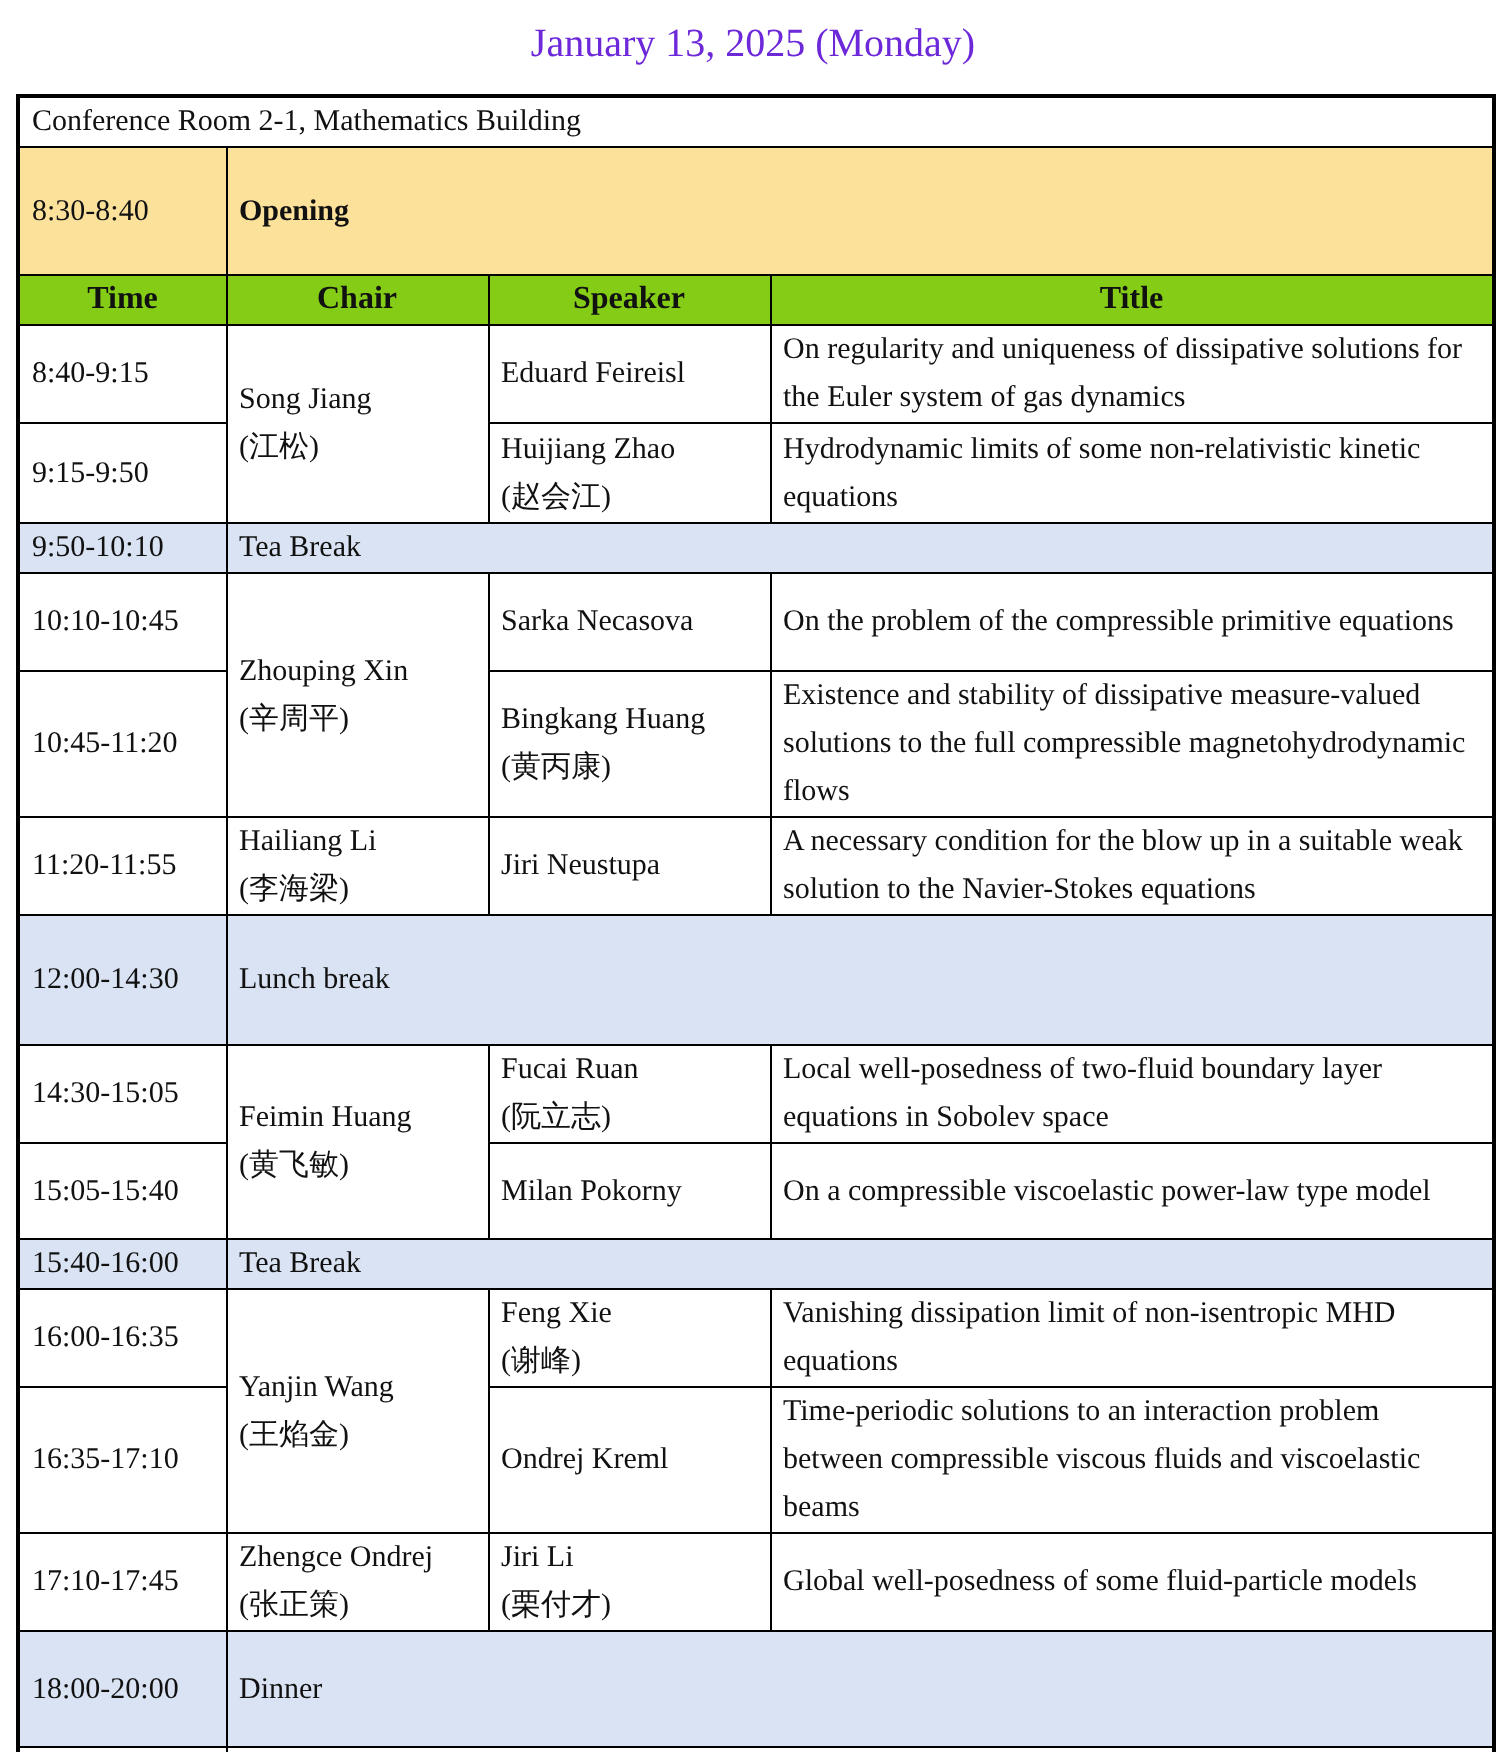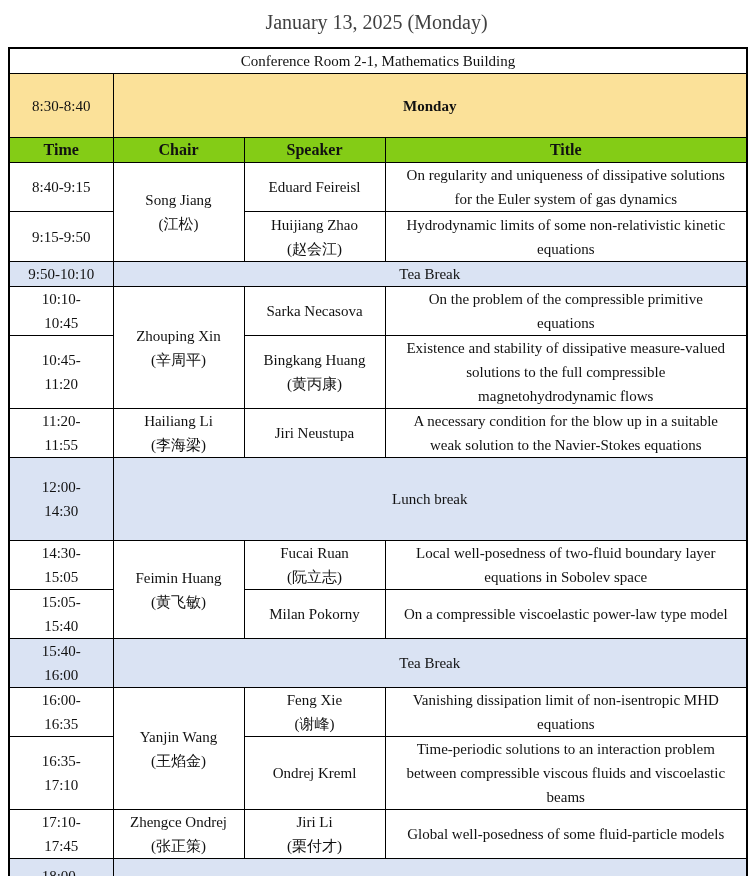--- a/index.html
+++ b/index.html
@@ -1,31 +1,31 @@
 <!DOCTYPE html>
 <html><head>
 <meta charset="utf-8">
 <style>
   html,body{margin:0;padding:0;}
   body{
     width:753px;height:876px;background:#ffffff;overflow:hidden;
     font-family:"Liberation Serif", serif;color:#111111;position:relative;
   }
   .page-title{
-    text-align:center;color:#404040;font-size:20px;line-height:24px;
+    text-align:center;color:#6d28d9;font-size:20px;line-height:24px;
     padding-top:10px;font-weight:normal;
   }
   table.schedule{
     position:absolute;left:8px;top:47px;width:738px;
     border-collapse:collapse;table-layout:fixed;
     border:2px solid #000;border-bottom:0;
   }
   td,th{
-    border:1px solid #000;text-align:center;vertical-align:middle;
-    font-size:15px;line-height:24px;padding:0 16px;overflow:hidden;
+    border:1px solid #000;vertical-align:middle;
+    font-size:15px;line-height:24px;padding:0 6px;overflow:hidden;
   }
   th{background:#84cc16;font-weight:bold;font-size:16px;}
   tr.room-row td{background:#ffffff;}
   tr.opening-row td{background:#FBE199;}
   tr.opening-row td.event-label{font-weight:bold;}
   tr.break-row td{background:#DAE3F3;}
   tr.partial-row td{background:#ffffff;border-bottom:0;}
   .two-line span{display:block;}
 </style>
 </head>
@@ -41,21 +41,21 @@
       <col style="width:362px">
   </colgroup>
 
   <tbody>
       <tr class="room-row" style="height:23px">
     <td colspan="4">Conference Room 2-1, Mathematics Building</td>
   </tr>
 
   <tr class="opening-row" style="height:64px">
     <td>8:30-8:40</td>
-    <td colspan="3" class="event-label">Monday</td>
+    <td colspan="3" class="event-label">Opening</td>
   </tr>
 
   <tr style="height:24px">
     <th>Time</th>
     <th>Chair</th>
     <th>Speaker</th>
     <th>Title</th>
   </tr>
 
   <tr style="height:49px">
@@ -111,21 +111,21 @@
       <span>Hailiang Li</span>
       <span>(李海梁)</span>
     </td>
     <td class="two-line">
       <span>Jiri Neustupa</span>
       <span></span>
     </td>
     <td>A necessary condition for the blow up in a suitable weak solution to the Navier-Stokes equations</td>
   </tr>
 
-  <tr class="break-row" style="height:83px">
+  <tr class="break-row" style="height:65px">
     <td>12:00-14:30</td>
     <td colspan="3">Lunch break</td>
   </tr>
 
   <tr style="height:48px">
     <td>14:30-15:05</td>
     <td rowspan="2" class="two-line">
       <span>Feimin Huang</span>
       <span>(黄飞敏)</span>
     </td>

